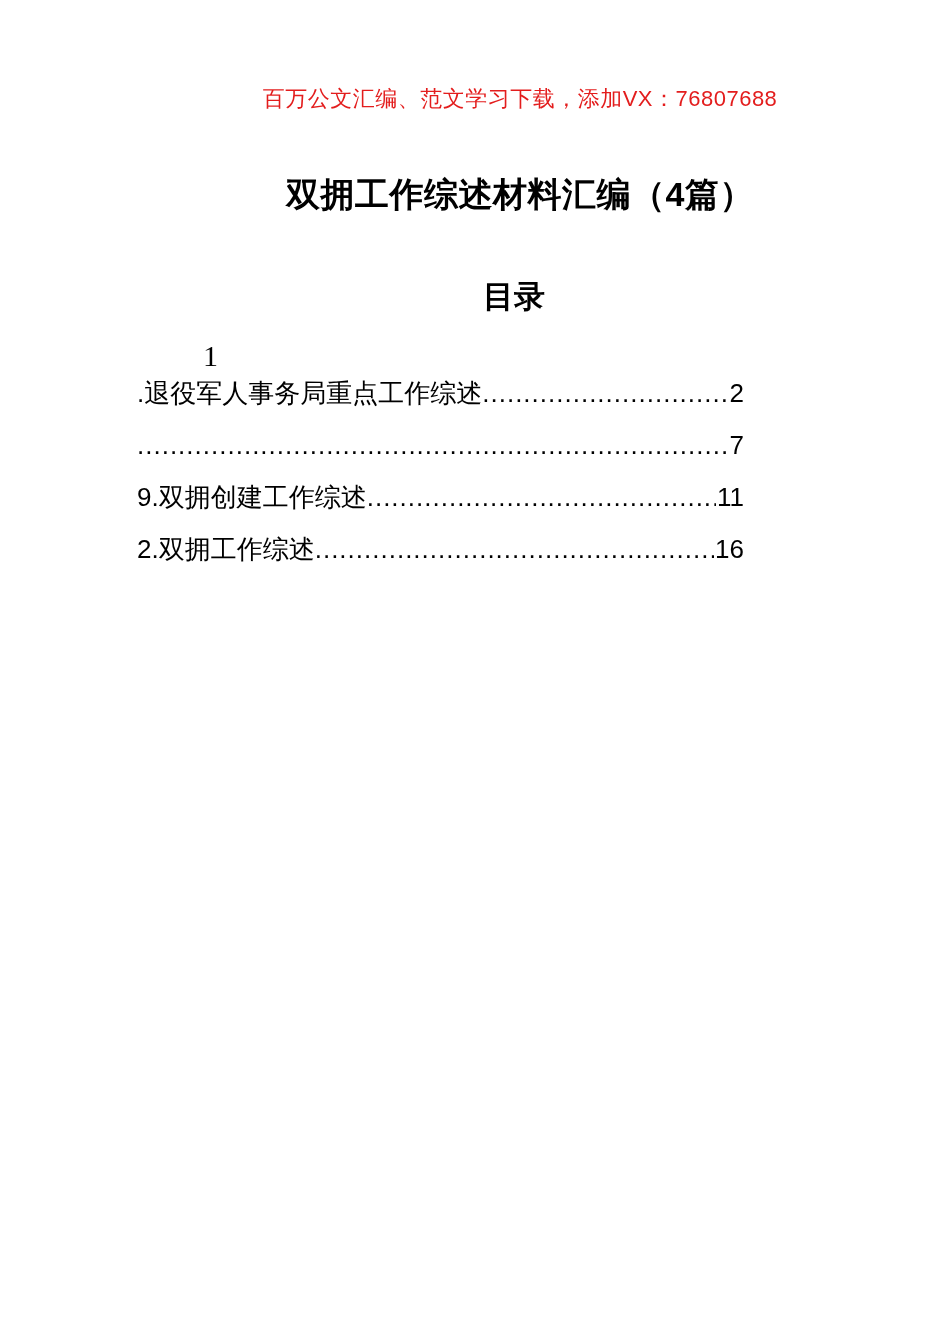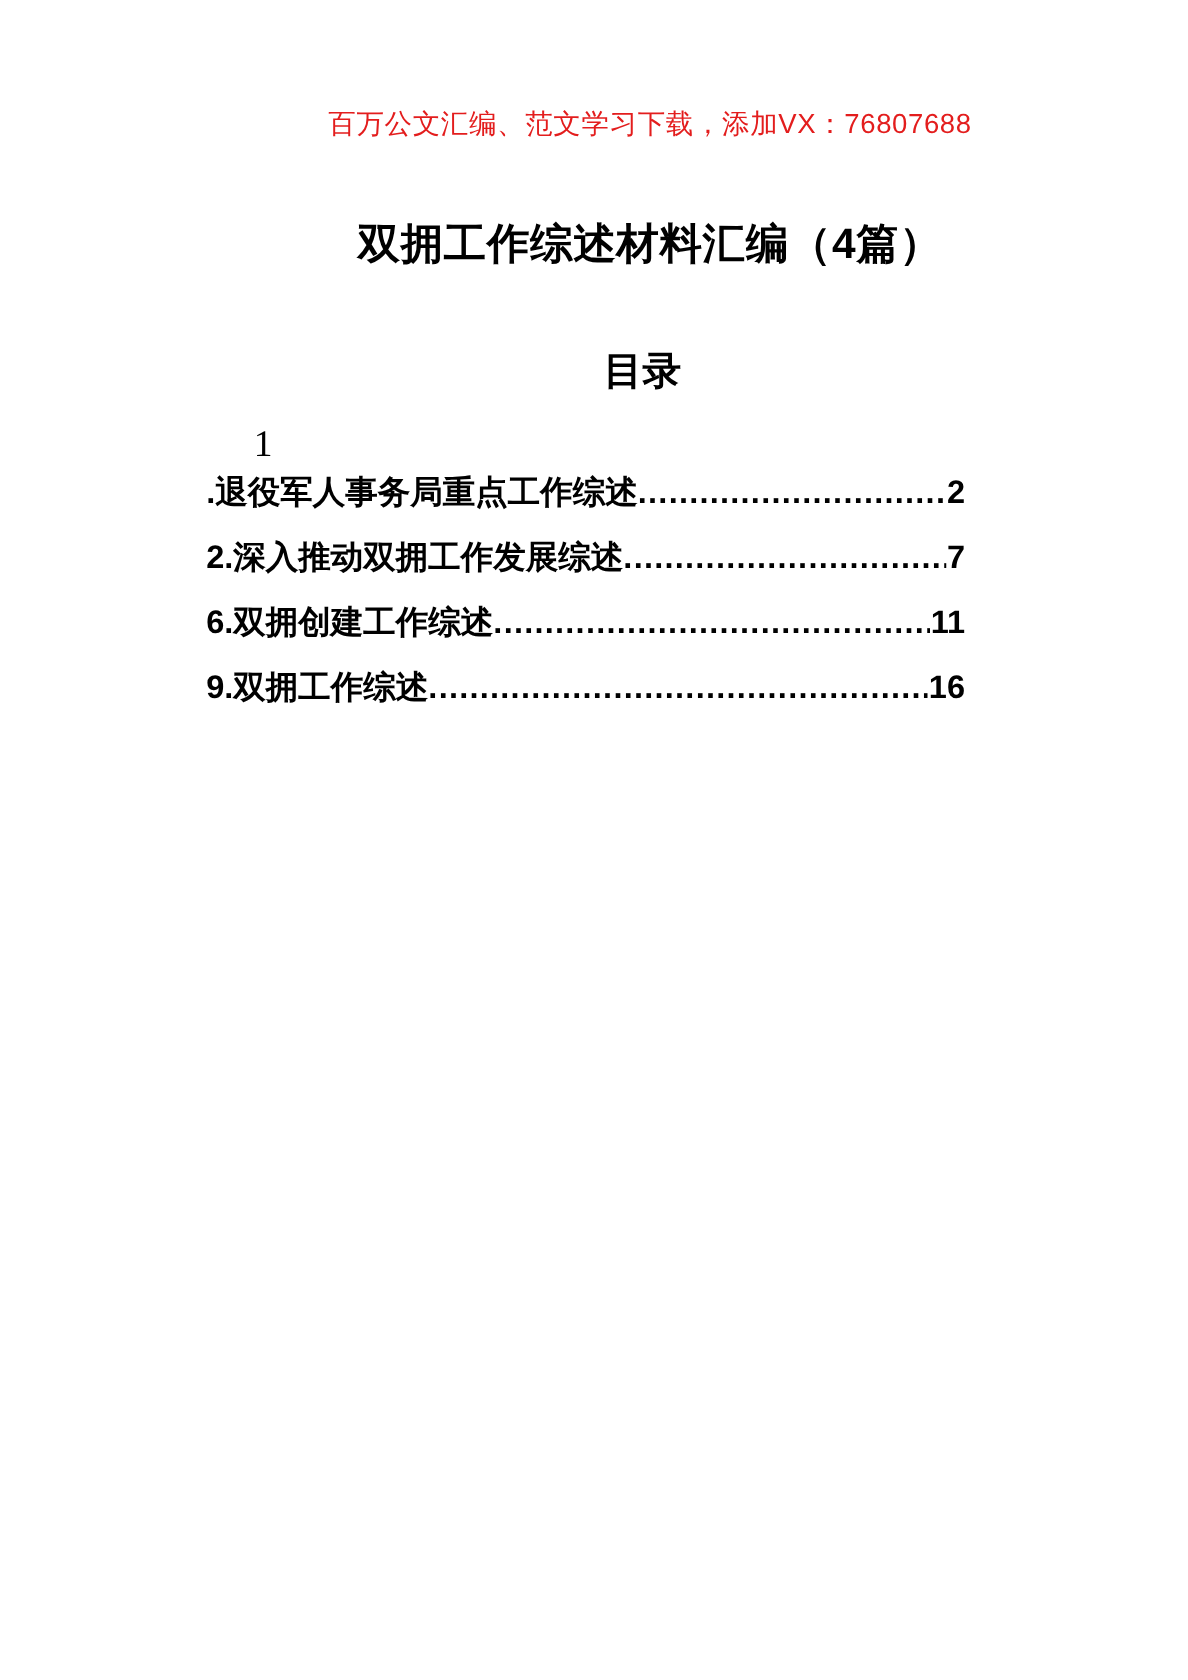--- a/index.html
+++ b/index.html
@@ -34,25 +34,24 @@
     font-weight: 700;
   }
   .page-marker {
     margin: 20px 0 0 158px;
     font-family: "Liberation Serif", serif;
     font-size: 30px;
     font-weight: 400;
     line-height: 36px;
   }
   .toc {
-    margin: 6px 0 0 120px;
+    margin: 6px 0 0 92px;
     width: 607px;
     font-size: 26px;
     line-height: 1;
-    font-weight: bold;
   }
   .toc-row {
     display: flex;
     align-items: baseline;
     height: 52px;
     cursor: pointer;
   }
   .toc-label {
     flex: none;
     white-space: nowrap;
@@ -84,31 +83,30 @@
 
   <div class="toc">
 
     <div class="toc-row">
       <span class="toc-label">.退役军人事务局重点工作综述</span>
       <span class="toc-leader">........................................................................................................................</span>
       <span class="toc-page">2</span>
     </div>
 
     <div class="toc-row">
-      <span class="toc-label">2.深入推动双拥工作发展综述</span>
       <span class="toc-leader">........................................................................................................................</span>
       <span class="toc-page">7</span>
     </div>
 
     <div class="toc-row">
-      <span class="toc-label">6.双拥创建工作综述</span>
+      <span class="toc-label">9.双拥创建工作综述</span>
       <span class="toc-leader">........................................................................................................................</span>
       <span class="toc-page">11</span>
     </div>
 
     <div class="toc-row">
-      <span class="toc-label">9.双拥工作综述</span>
+      <span class="toc-label">2.双拥工作综述</span>
       <span class="toc-leader">........................................................................................................................</span>
       <span class="toc-page">16</span>
     </div>
 
   </div>
 </div>
 
 </body></html>

